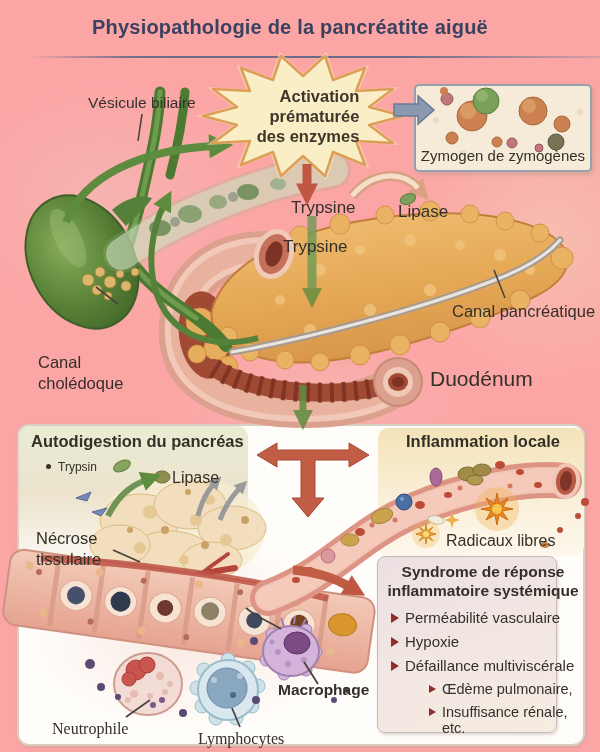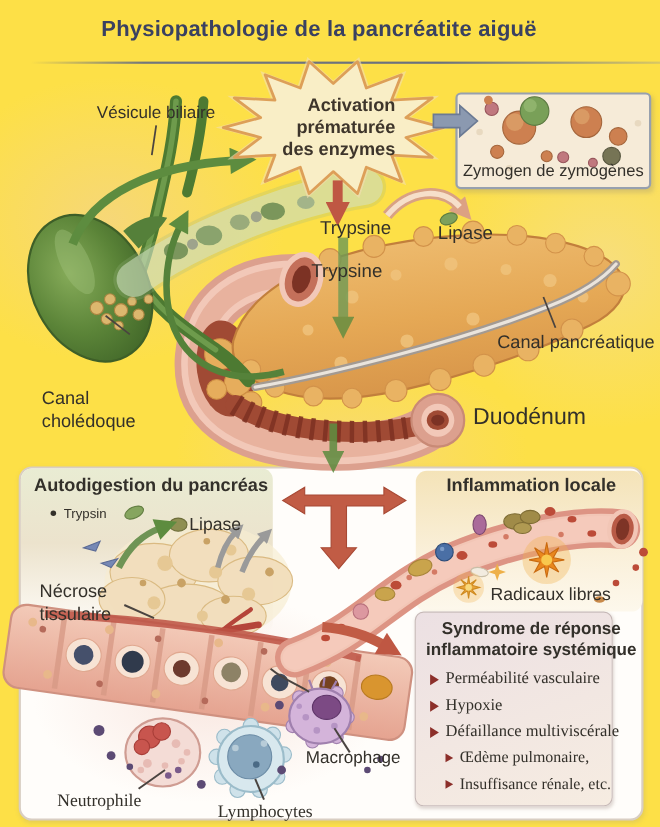--- a/index.html
+++ b/index.html
@@ -1,16 +1,16 @@
 <!DOCTYPE html>
 <html style="--title-navy: #3a4161; --ink: #33302a; --arrow-red: #c15c45; --arrow-green: #5d8c3f; --sirs-bullet-red: #8c2f2a; --starburst-fill: #f9eec6; --starburst-border: #dd9f58; --autodigestion-bg: #e9ecd3; --inflammation-bg: #f4e3b8; --sirs-bg: #ece0e3; --zymogen-border: #97a0ae;"><head>
 <meta charset="utf-8">
 <style>
   html,body{margin:0;padding:0;background:#ffffff;}
-  #stage{position:relative;width:600px;height:752px;background:#fde047;overflow:hidden;
+  #stage{position:relative;width:600px;height:752px;background:#fca5a5;overflow:hidden;
          font-family:"Liberation Sans",sans-serif;color:var(--ink,#33302a);}
   .wash{position:absolute;z-index:0;pointer-events:none;}
   .box{position:absolute;z-index:1;box-sizing:border-box;}
   #art{position:absolute;left:0;top:0;z-index:2;pointer-events:none;}
   .lbl{position:absolute;z-index:3;color:var(--ink,#33302a);line-height:1.2;white-space:nowrap;}
   .ctr{transform:translateX(-50%);text-align:right;}
   .b{font-weight:bold;}
   #title{left:0;top:15px;width:580px;text-align:center;font-size:20px;font-weight:bold;
          color:var(--title-navy,#3a4161);letter-spacing:.2px;}
   #divider{position:absolute;left:28px;top:56px;width:572px;height:2px;z-index:1;
@@ -21,22 +21,22 @@
     background:linear-gradient(180deg,var(--autodigestion-bg,#e9ecd3) 0%,#ece3cd 45%,rgba(248,236,226,0) 100%);}
   .inflbox{left:378px;top:428px;width:206px;height:128px;border-radius:10px;
     background:linear-gradient(180deg,var(--inflammation-bg,#f4e3b8) 0%,#faf0da 60%,#fdf8ec 100%);}
   .sirsbox{left:377px;top:556px;width:180px;height:177px;border-radius:8px;border:1.5px solid #c6b8b6;
     background:linear-gradient(160deg,var(--sirs-bg,#ece0e3) 0%,#f2e7e2 55%,#f6ece1 100%);
     box-shadow:1px 2px 3px rgba(150,130,120,.3);}
   .zymbox{left:414px;top:84px;width:178px;height:88px;border-radius:5px;border:2.5px solid var(--zymogen-border,#97a0ae);
     background:#f6ebd8;box-shadow:2px 3px 4px rgba(150,140,120,.3);}
   .sirs-title{position:absolute;left:5px;top:6px;width:200px;text-align:center;font-weight:bold;font-size:15.5px;line-height:1.22;}
   .sirs-list{position:absolute;left:13px;top:52px;width:192px;}
-  .sirs-item{display:flex;align-items:flex-start;margin-bottom:7px;font-size:15px;font-family:Liberation Serif, serif;}
-  .sirs-sub{margin-left:14px;}
+  .sirs-item{display:flex;align-items:flex-start;margin-bottom:7px;font-size:15px;}
+  .sirs-sub{margin-left:38px;}
   .sirs-sub .it-txt{font-size:14.5px;}
   .tri{width:0;height:0;border-left:8px solid var(--sirs-bullet-red,#8c2f2a);
        border-top:5px solid transparent;border-bottom:5px solid transparent;margin:4px 6px 0 0;flex:0 0 auto;}
   .tri.small{border-left-width:7px;border-top-width:4px;border-bottom-width:4px;margin-top:4px;}
   .dot{display:inline-block;width:5px;height:5px;border-radius:50%;background:#33302a;margin:0 7px 2px 0;vertical-align:middle;}
 </style>
 </head>
 <body>
 
 <div id="stage">
@@ -505,15 +505,15 @@
         </div>
       <div class="sirs-item sirs-sub">
           <span class="tri small"></span>
           <span class="it-txt">Insuffisance rénale, etc.</span>
         </div>
     </div>
   </div>
 
   <div class="lbl" style="left:52px;top:719px;font-size:16px;font-family:Liberation Serif, serif;">Neutrophile</div>
   <div class="lbl" style="left:198px;top:729px;font-size:16px;font-family:Liberation Serif, serif;">Lymphocytes</div>
-  <div class="lbl" style="left:278px;top:681px;font-size:15.5px;">Macrophage</div>
+  <div class="lbl" style="left:278px;top:681px;font-size:15.5px;font-weight:bold;">Macrophage</div>
 
 </div>
 
 </body></html>

